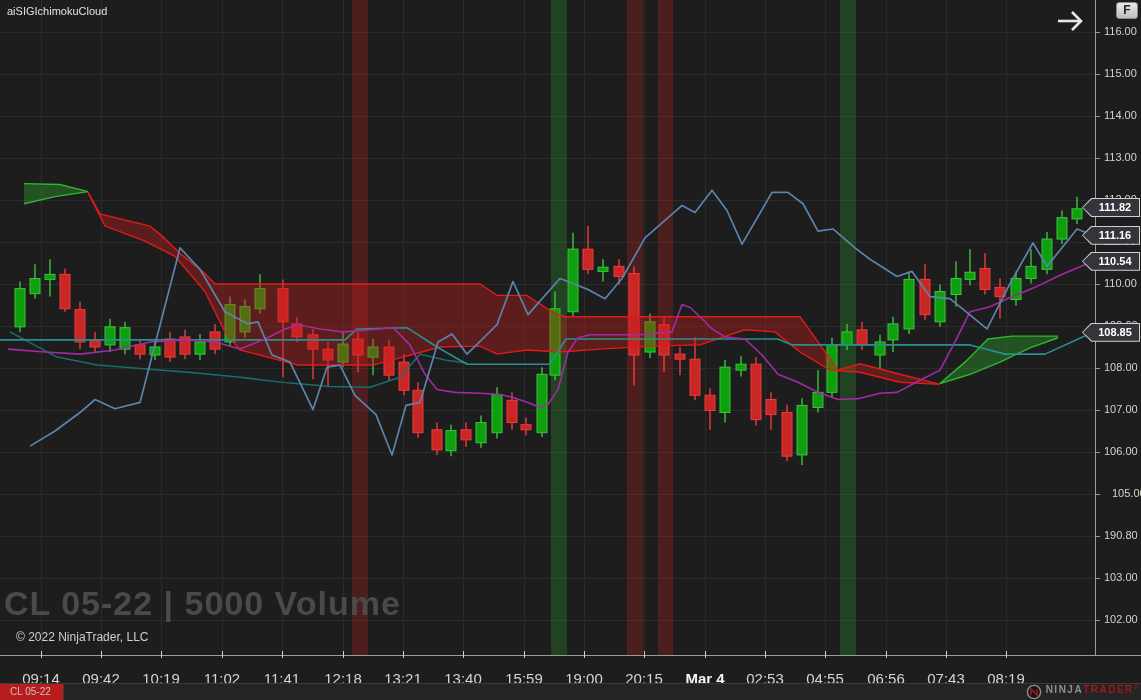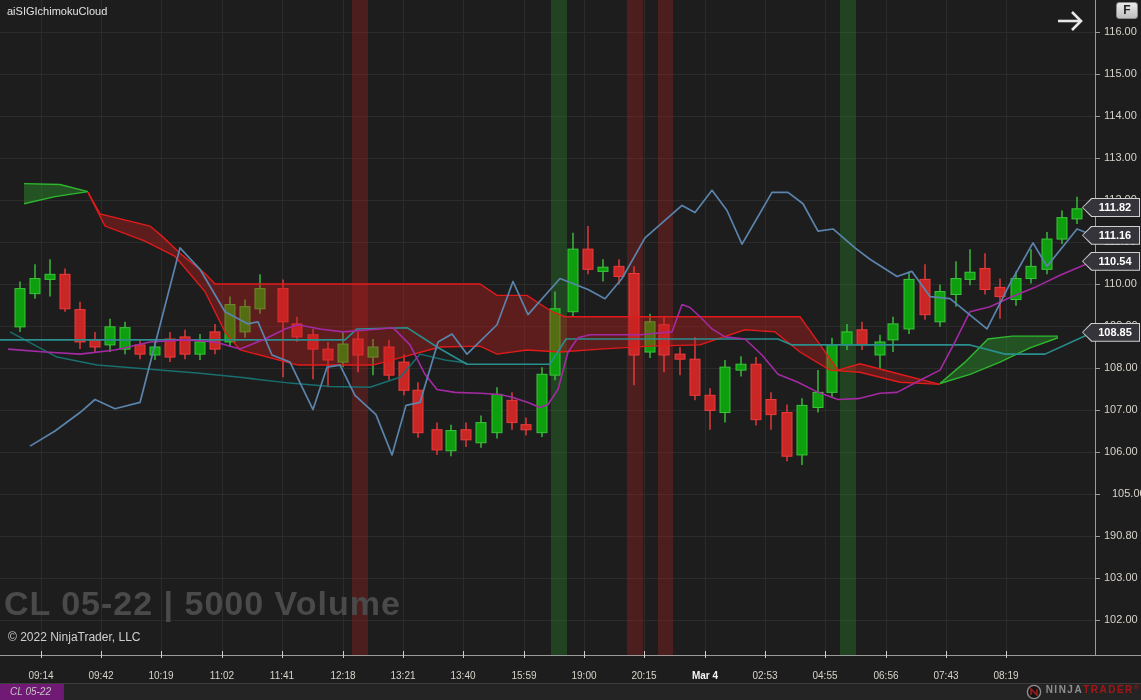--- a/index.html
+++ b/index.html
@@ -5,35 +5,35 @@
   html,body{margin:0;padding:0;width:1141px;height:700px;background:#1d1d1d;overflow:hidden;
             font-family:"Liberation Sans","DejaVu Sans",sans-serif;}
   .app{position:relative;width:1141px;height:700px;}
   #chart-svg{position:absolute;left:0;top:0;}
   .indicator-label{position:absolute;left:7px;top:5px;font-size:11px;color:#e2e2e2;}
   .jump-arrow{position:absolute;left:1054px;top:8px;width:32px;height:26px;cursor:pointer;}
   .f-btn{position:absolute;right:3px;top:2px;width:22px;height:17px;background:linear-gradient(#e9e9e9,#bfbfbf);
          border:1px solid #8a8a8a;border-radius:3px;font-size:12px;font-weight:bold;color:#222;
          line-height:15px;text-align:center;padding:0;cursor:pointer;}
   .watermark{position:absolute;left:4px;top:584px;font-size:34px;font-weight:bold;color:#4a4a4a;letter-spacing:1px;white-space:nowrap;}
-  .copyright{position:absolute;left:8px;top:630px;font-size:12px;color:#cfcfcf;}
+  .copyright{position:absolute;left:16px;top:630px;font-size:12px;color:#cfcfcf;}
   .price-axis{position:absolute;left:1095px;top:0;width:46px;height:655px;}
   .price-axis .plabel{position:absolute;left:9px;font-size:11px;color:#d7d3cb;white-space:nowrap;}
   .ptag{position:absolute;left:-13px;width:58px;height:19px;
         clip-path:polygon(0 50%,16% 0,100% 0,100% 100%,16% 100%);background:#d0d0d0;}
   .ptag .in{position:absolute;left:1px;top:1px;right:1px;bottom:1px;
         clip-path:polygon(0 50%,16% 0,100% 0,100% 100%,16% 100%);background:#34343a;}
   .ptag span{position:relative;z-index:2;display:block;line-height:19px;font-size:11px;font-weight:bold;
         color:#fff;text-align:center;padding-left:8px;}
   .time-axis{position:absolute;left:0;top:655px;width:1141px;height:28px;}
-  .time-axis .tlabel{position:absolute;top:15px;font-size:10px;color:#d8d4cc;transform:translateX(-50%);white-space:nowrap;}
+  .time-axis .tlabel{position:absolute;top:15px;font-size:15px;color:#d8d4cc;transform:translateX(-50%);white-space:nowrap;}
   .time-axis .tlabel.bold{font-weight:bold;color:#f5f5f5;}
   .tab-bar{position:absolute;left:0;top:683px;width:1141px;height:17px;background:#242425;border-top:1px solid #3c3c3c;}
   .tab{position:absolute;left:0;top:0;height:16px;padding:0 12px 0 10px;font-size:10px;color:#c4c4c4;
-       line-height:15px;background:#701a75;border-right:1px solid #3c3c3c;cursor:pointer;font-style:italic;}
+       line-height:15px;background:#b91c1c;border-right:1px solid #3c3c3c;cursor:pointer;}
   .brand{position:absolute;right:2px;top:0;height:17px;display:flex;}
   .brand .ngray{font-size:10px;font-weight:bold;color:#8f8f8f;letter-spacing:1.5px;}
   .brand .nred{font-size:10px;font-weight:bold;color:#a01818;letter-spacing:1.5px;}
   .brand sup{font-size:7px;color:#a01818;}
 </style>
 </head>
 <body>
 
 <div class="app">
 

